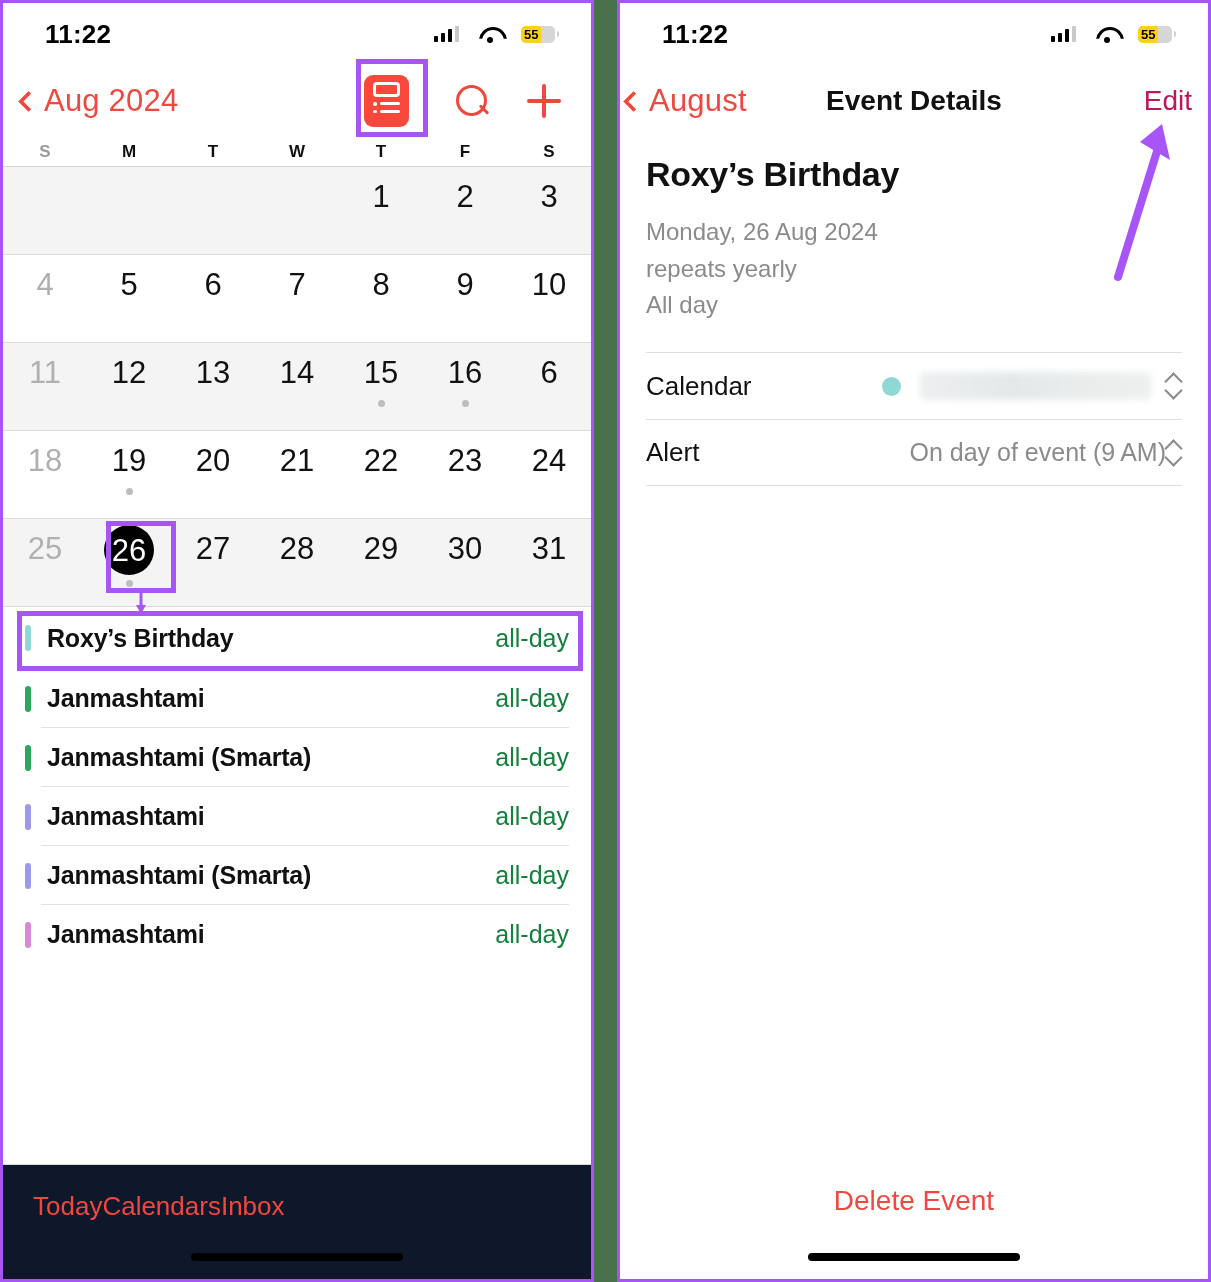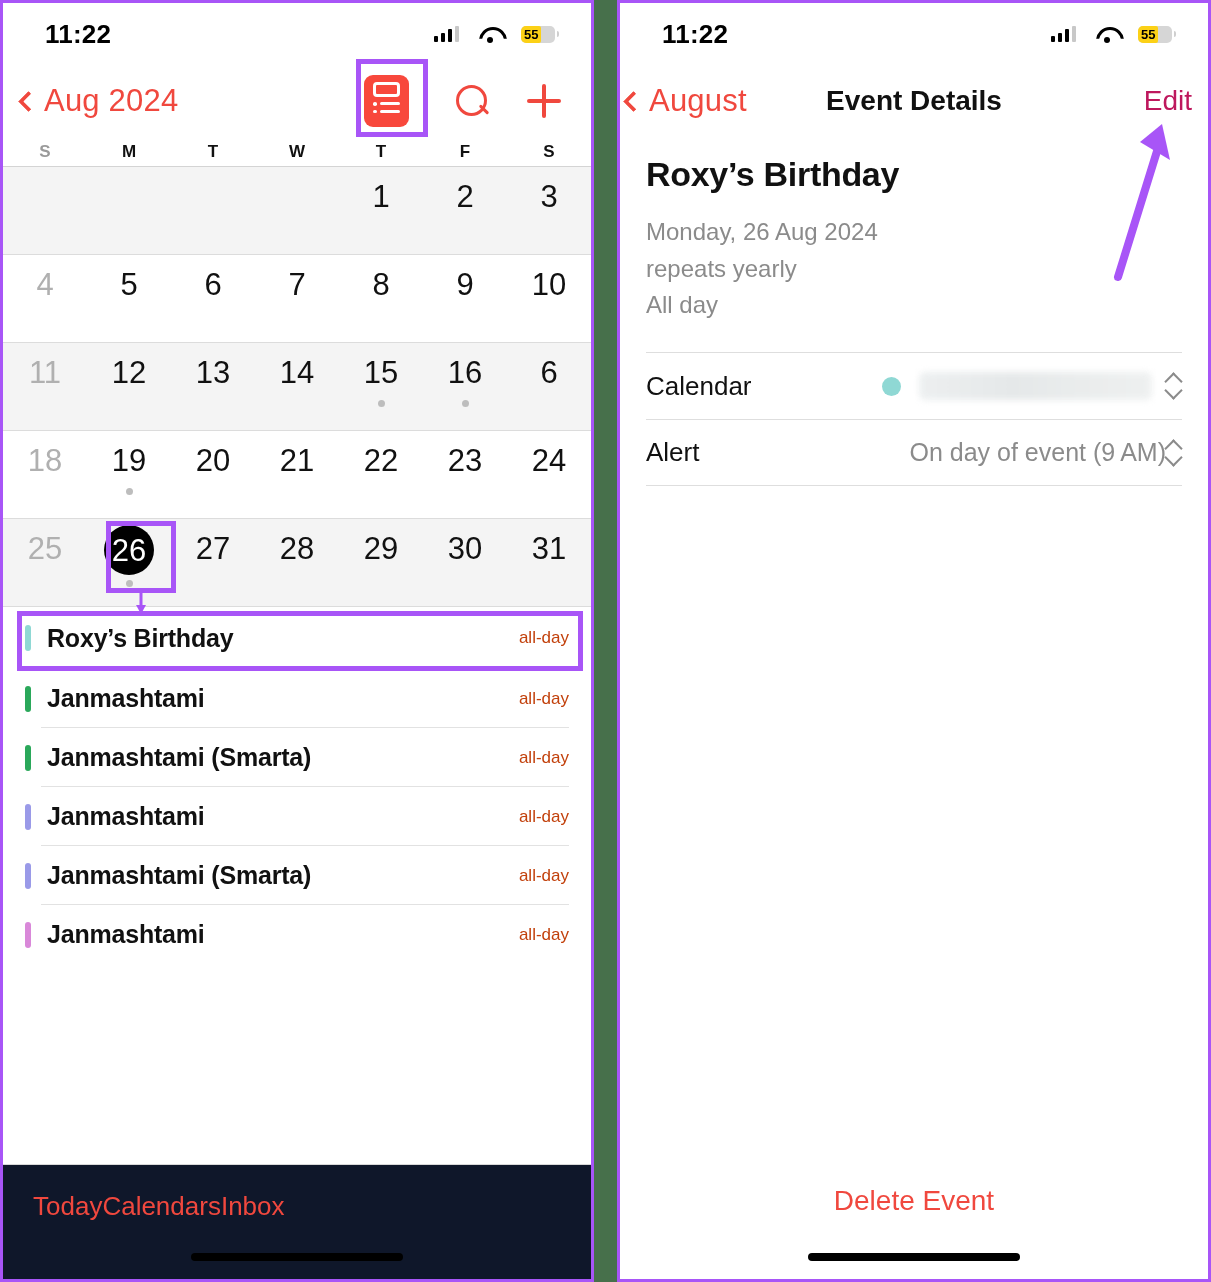--- a/index.html
+++ b/index.html
@@ -135,21 +135,21 @@
   .sel-arrow { position:absolute; left: 132px; top: 589px; width: 12px; height: 22px; pointer-events:none; }
 
   
   .events { }
   .ev {
     position: relative; display:flex; align-items:center;
     height: 59px; padding: 0 22px 0 22px;
   }
   .ev .bar { width: 6px; height: 26px; border-radius: 3px; flex: 0 0 auto; }
   .ev .title { flex: 1; margin-left: 16px; font-size: 25px; font-weight: 700; color:#111; letter-spacing:-.2px; }
-  .ev .when { font-size: 17px; color:#c2410c;margin-left:24px; }
+  .ev .when { font-size: 25px; color:#15803d;margin-left:24px; }
   .ev .sep { position:absolute; left: 38px; right: 22px; bottom:0; height:1px; background:#e2e2e2; }
   .ev.highlight { height: 62px; }
   .ev-hl-box {
     position:absolute; left: 14px; top: 608px; width: 566px; height: 60px;
     border: 5px solid #a855f7; pointer-events:none;
   }
 
   
   .tabbar {
     position:absolute; left:0; right:0; bottom: 0; height: 115px;

